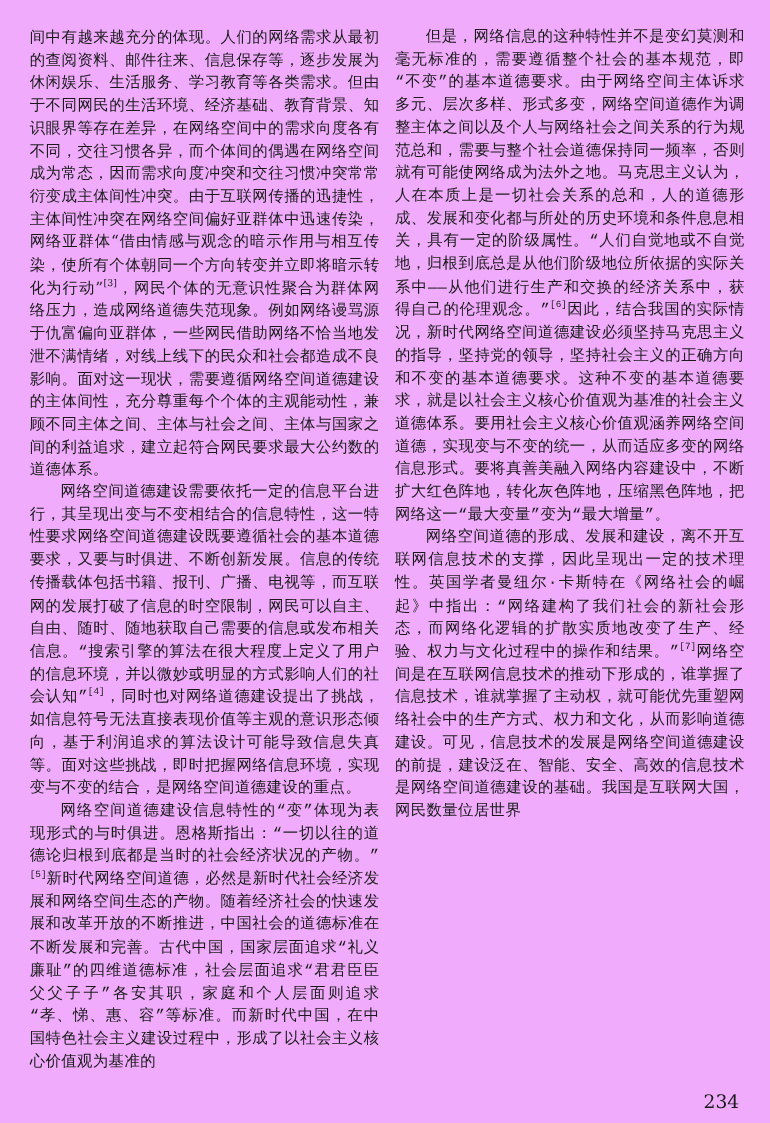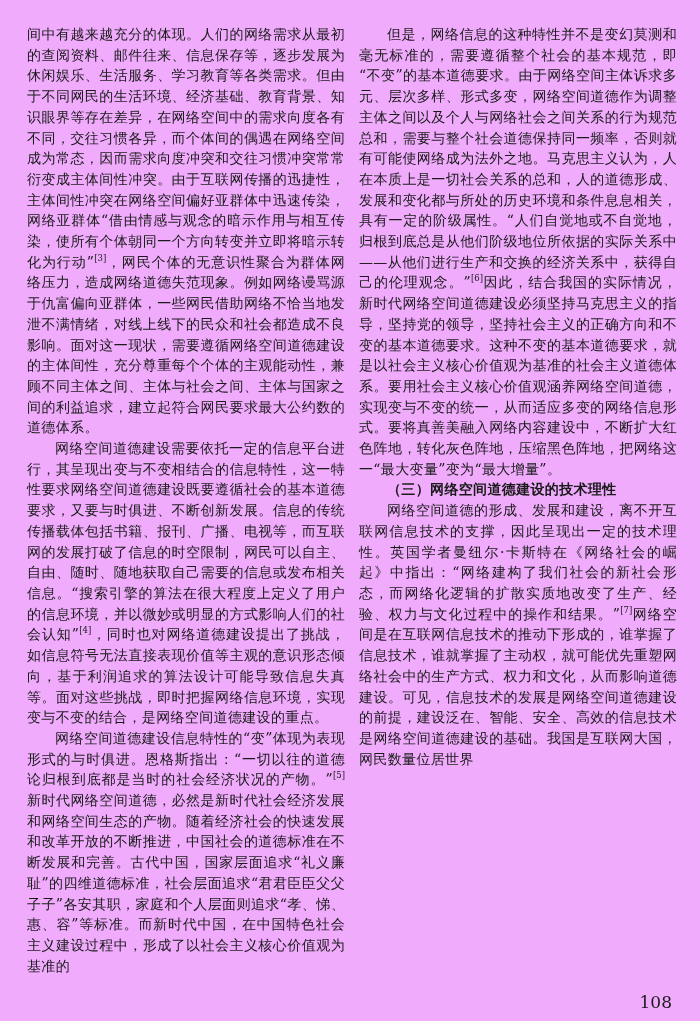--- a/index.html
+++ b/index.html
@@ -32,20 +32,21 @@
   .col p {
     margin: 0;
     font-size: 14px;
     line-height: 20.7px;
     letter-spacing: 0.35px;
     text-align: justify;
     font-family: "DejaVu Serif", serif;
   }
   .col p.paragraph, .col p.heading {
     text-indent: 2em;
+    font-family: Liberation Mono, monospace;
   }
   .col p.continuation {
     text-indent: 0;
   }
   .col p.heading {
     font-family: "DejaVu Sans", sans-serif;
     font-weight: 700;
   }
   sup.cite {
     font-size: 8.5px;
@@ -67,18 +68,17 @@
 
 <div class="page">
   <div class="content">
     <div class="col">
         <p class="continuation">间中有越来越充分的体现。人们的网络需求从最初的查阅资料、邮件往来、信息保存等，逐步发展为休闲娱乐、生活服务、学习教育等各类需求。但由于不同网民的生活环境、经济基础、教育背景、知识眼界等存在差异，在网络空间中的需求向度各有不同，交往习惯各异，而个体间的偶遇在网络空间成为常态，因而需求向度冲突和交往习惯冲突常常衍变成主体间性冲突。由于互联网传播的迅捷性，主体间性冲突在网络空间偏好亚群体中迅速传染，网络亚群体“借由情感与观念的暗示作用与相互传染，使所有个体朝同一个方向转变并立即将暗示转化为行动”<sup class="cite">[3]</sup>，网民个体的无意识性聚合为群体网络压力，造成网络道德失范现象。例如网络谩骂源于仇富偏向亚群体，一些网民借助网络不恰当地发泄不满情绪，对线上线下的民众和社会都造成不良影响。面对这一现状，需要遵循网络空间道德建设的主体间性，充分尊重每个个体的主观能动性，兼顾不同主体之间、主体与社会之间、主体与国家之间的利益追求，建立起符合网民要求最大公约数的道德体系。</p>
         <p class="paragraph">网络空间道德建设需要依托一定的信息平台进行，其呈现出变与不变相结合的信息特性，这一特性要求网络空间道德建设既要遵循社会的基本道德要求，又要与时俱进、不断创新发展。信息的传统传播载体包括书籍、报刊、广播、电视等，而互联网的发展打破了信息的时空限制，网民可以自主、自由、随时、随地获取自己需要的信息或发布相关信息。“搜索引擎的算法在很大程度上定义了用户的信息环境，并以微妙或明显的方式影响人们的社会认知”<sup class="cite">[4]</sup>，同时也对网络道德建设提出了挑战，如信息符号无法直接表现价值等主观的意识形态倾向，基于利润追求的算法设计可能导致信息失真等。面对这些挑战，即时把握网络信息环境，实现变与不变的结合，是网络空间道德建设的重点。</p>
         <p class="paragraph">网络空间道德建设信息特性的“变”体现为表现形式的与时俱进。恩格斯指出：“一切以往的道德论归根到底都是当时的社会经济状况的产物。”<sup class="cite">[5]</sup>新时代网络空间道德，必然是新时代社会经济发展和网络空间生态的产物。随着经济社会的快速发展和改革开放的不断推进，中国社会的道德标准在不断发展和完善。古代中国，国家层面追求“礼义廉耻”的四维道德标准，社会层面追求“君君臣臣父父子子”各安其职，家庭和个人层面则追求“孝、悌、惠、容”等标准。而新时代中国，在中国特色社会主义建设过程中，形成了以社会主义核心价值观为基准的</p>
       </div>
     <div class="col">
         <p class="paragraph">但是，网络信息的这种特性并不是变幻莫测和毫无标准的，需要遵循整个社会的基本规范，即“不变”的基本道德要求。由于网络空间主体诉求多元、层次多样、形式多变，网络空间道德作为调整主体之间以及个人与网络社会之间关系的行为规范总和，需要与整个社会道德保持同一频率，否则就有可能使网络成为法外之地。马克思主义认为，人在本质上是一切社会关系的总和，人的道德形成、发展和变化都与所处的历史环境和条件息息相关，具有一定的阶级属性。“人们自觉地或不自觉地，归根到底总是从他们阶级地位所依据的实际关系中——从他们进行生产和交换的经济关系中，获得自己的伦理观念。”<sup class="cite">[6]</sup>因此，结合我国的实际情况，新时代网络空间道德建设必须坚持马克思主义的指导，坚持党的领导，坚持社会主义的正确方向和不变的基本道德要求。这种不变的基本道德要求，就是以社会主义核心价值观为基准的社会主义道德体系。要用社会主义核心价值观涵养网络空间道德，实现变与不变的统一，从而适应多变的网络信息形式。要将真善美融入网络内容建设中，不断扩大红色阵地，转化灰色阵地，压缩黑色阵地，把网络这一“最大变量”变为“最大增量”。</p>
-        <p class="heading">（三）网络空间道德建设的技术理性</p>
         <p class="paragraph">网络空间道德的形成、发展和建设，离不开互联网信息技术的支撑，因此呈现出一定的技术理性。英国学者曼纽尔·卡斯特在《网络社会的崛起》中指出：“网络建构了我们社会的新社会形态，而网络化逻辑的扩散实质地改变了生产、经验、权力与文化过程中的操作和结果。”<sup class="cite">[7]</sup>网络空间是在互联网信息技术的推动下形成的，谁掌握了信息技术，谁就掌握了主动权，就可能优先重塑网络社会中的生产方式、权力和文化，从而影响道德建设。可见，信息技术的发展是网络空间道德建设的前提，建设泛在、智能、安全、高效的信息技术是网络空间道德建设的基础。我国是互联网大国，网民数量位居世界</p>
       </div>
   </div>
-  <div class="page-number">108</div>
+  <div class="page-number">234</div>
 </div>
 
 </body></html>

